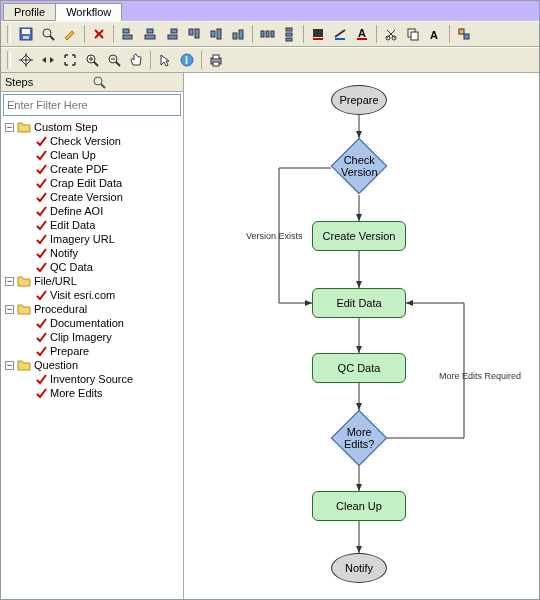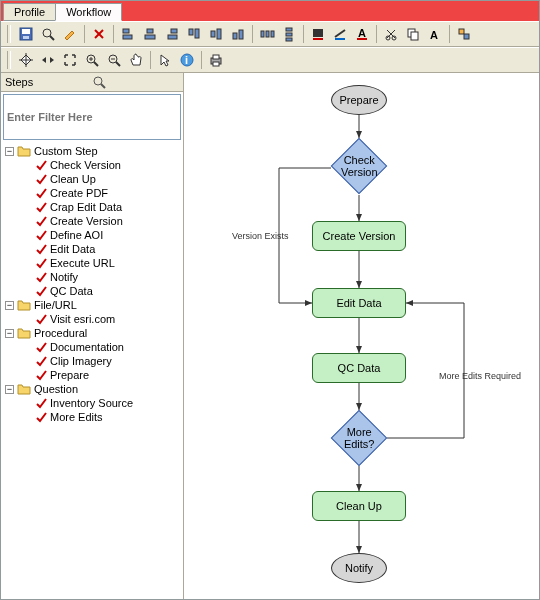--- a/index.html
+++ b/index.html
@@ -1,31 +1,31 @@
 <!DOCTYPE html>
 <html><head>
 <meta charset="utf-8">
 <style>
   * { box-sizing: border-box; font-family: Tahoma, Arial, sans-serif; font-size: 11px; }
   body { margin: 0; width: 540px; height: 600px; background: #ece9d8; overflow: hidden; }
   .container { display: flex; flex-direction: column; width: 100%; height: 100%; border: 1px solid #919b9c; }
-  .tabs { display: flex; background: #ef4444; padding: 2px 2px 0 2px; }
+  .tabs { display: flex; background: #c4b5fd; padding: 2px 2px 0 2px; }
   .tab { padding: 2px 10px; border: 1px solid #919b9c; background: #f4f3ee; margin-right: -1px; cursor: pointer; }
   .tab.inactive { background: #ece9d8; }
   .tab.active { background: #fdfbfb; border-bottom: 1px solid #fdfbfb; }
   .toolbar { display: flex; align-items: center; background: #ece9d8; border-top: 1px solid #fff; border-bottom: 1px solid #aca899; padding: 2px; }
   .toolbar .handle { width:4px; height:18px; border-left:1px solid #aca899; border-right:1px solid #fff; margin:0 4px;}
   .tbtn { width: 20px; height: 20px; display:flex; align-items:center; justify-content:center; margin:0 1px; cursor:pointer; }
   .sep { width:1px; height:18px; background:#aca899; margin:0 3px; }
   .body { display:flex; flex:1; min-height:0; }
   .sidebar { width:183px; background:#fff; border-right:1px solid #aca899; display:flex; flex-direction:column; }
   .sidehdr { display:flex; align-items:center; background:#ece9d8; border-bottom:1px solid #aca899; padding:2px 4px; }
   .sidehdr span { flex:1; }
   .mag { width:14px; height:14px; }
-  .filter { border:1px solid #7f9db9; margin:2px; padding:16px 3px; font-size:11px;font-weight:bold; }
+  .filter { border:1px solid #7f9db9; margin:2px; padding:4px 3px; font-size:11px; }
   .tree { flex:1; overflow:auto; padding:2px 0 2px 4px; }
   .node { display:flex; align-items:center; padding:1px 0; white-space:nowrap; }
   .exp { width:9px; height:9px; border:1px solid #919191; display:flex; align-items:center; justify-content:center; margin-right:3px; font-size:9px; line-height:7px; background:#fff; cursor:pointer;}
   .exp.noexp { border:none; background:transparent; }
   .folder { width:14px; height:12px; margin-right:3px; }
   .check { width:12px; height:12px; margin-right:3px; }
   .folder svg, .check svg, .mag svg { display:block; }
   .children2 { padding-left:30px; }
   .canvas { flex:1; background:#fff; position:relative; overflow:hidden; }
   .shape { position:absolute; display:flex; align-items:center; justify-content:center; text-align:center; font-size:10px; }
@@ -311,21 +311,21 @@
               </svg>
             </span>
             <span>Edit Data</span>
           </div>
           <div class="node children2">
             <span class="check">
               <svg width="12" height="12">
                 <path d="M2 7 L5 10 L11 2" fill="none" stroke="#c00" stroke-width="2"></path>
               </svg>
             </span>
-            <span>Execute URL</span>
+            <span>Imagery URL</span>
           </div>
           <div class="node children2">
             <span class="check">
               <svg width="12" height="12">
                 <path d="M2 7 L5 10 L11 2" fill="none" stroke="#c00" stroke-width="2"></path>
               </svg>
             </span>
             <span>Notify</span>
           </div>
           <div class="node children2">
@@ -454,17 +454,17 @@
           <span style="white-space:pre;">More
 Edits?</span>
         </div>
       <div class="shape process" style="left:128px; top:418px; width:94px; height:30px;">
           <span>Clean Up</span>
         </div>
       <div class="shape ellipse" style="left:147px; top:480px; width:56px; height:30px;">
           <span>Notify</span>
         </div>
 
-      <div class="lbl" style="left:48px; top:158px;">Version Exists</div>
+      <div class="lbl" style="left:62px; top:158px;">Version Exists</div>
       <div class="lbl" style="left:255px; top:298px;">More Edits Required</div>
     </div>
   </div>
 </div>
 
 </body></html>

